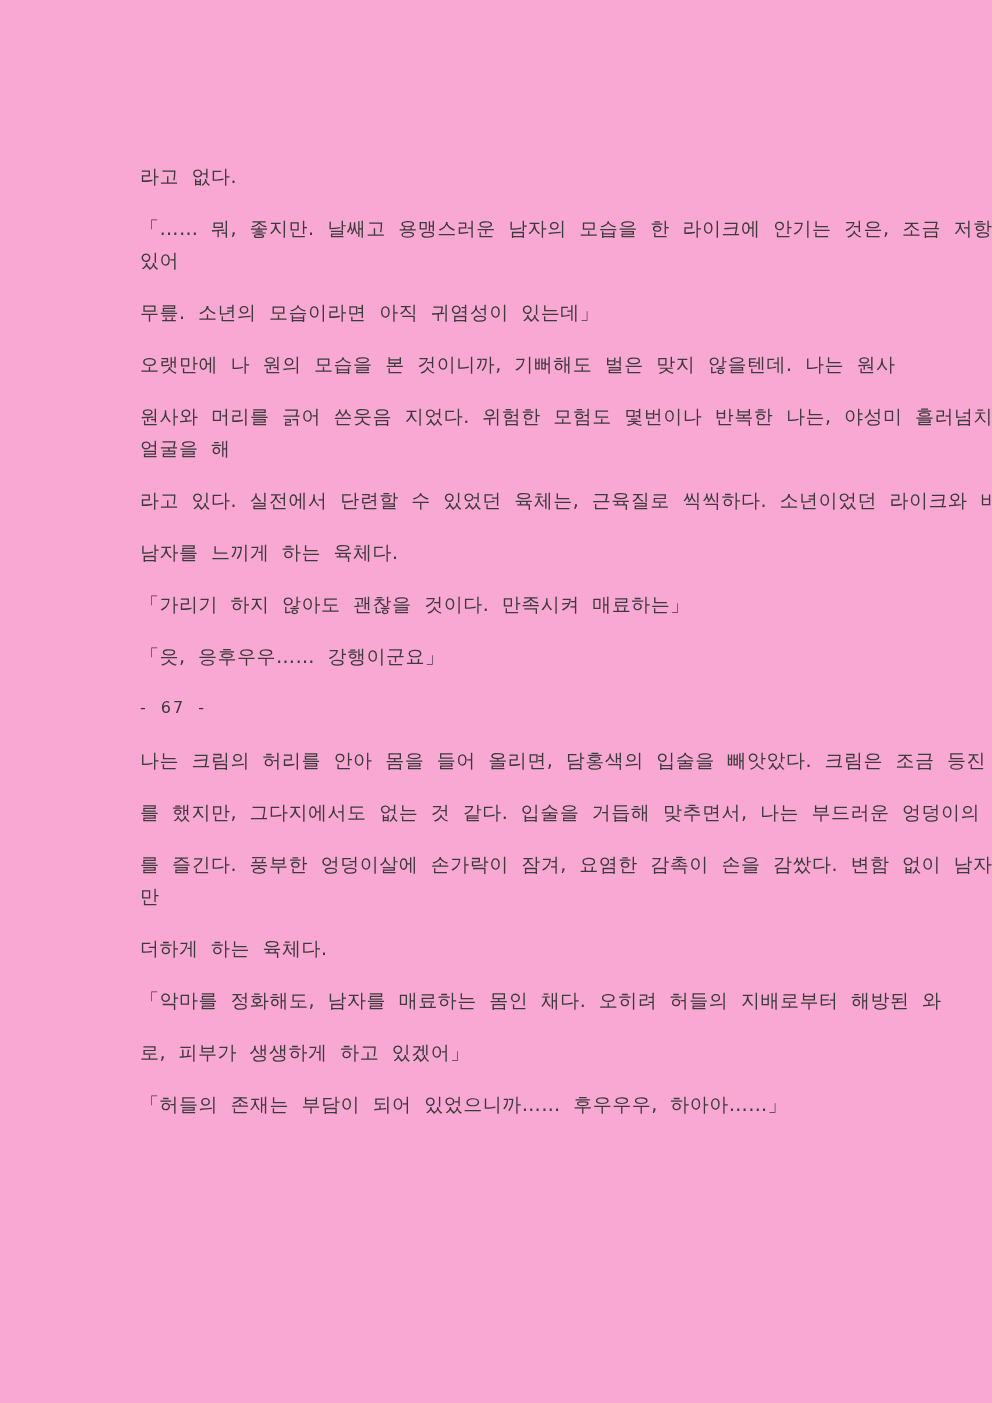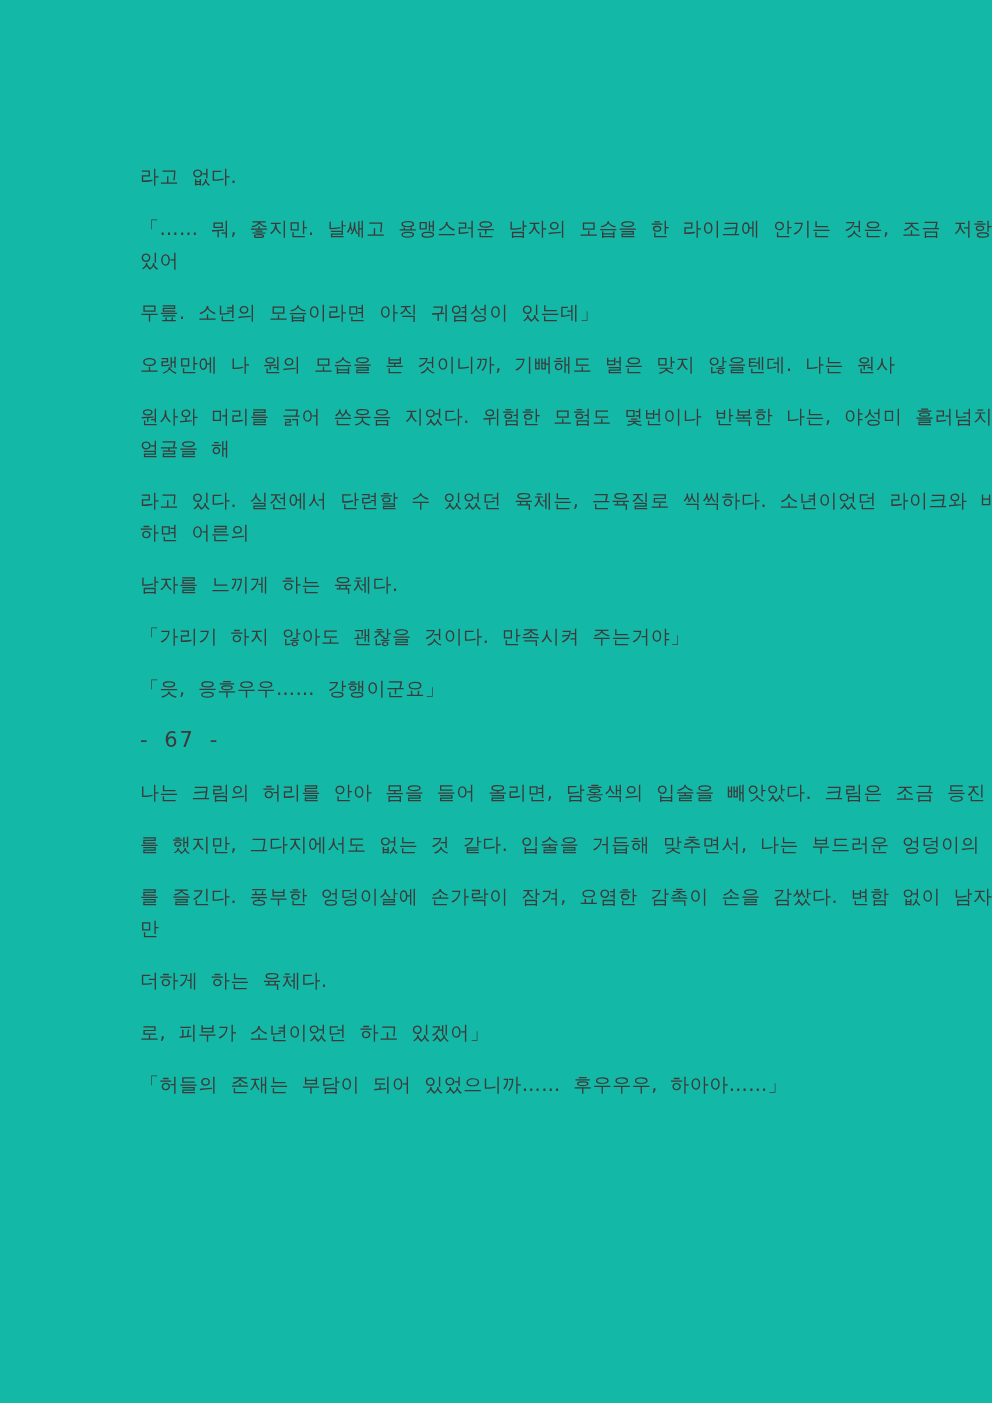--- a/index.html
+++ b/index.html
@@ -12,34 +12,34 @@
     height: 1403px;
     overflow: hidden;
     font-family: "DejaVu Sans", "Liberation Sans", sans-serif;
     color: #3b3b3b;
   }
   .page {
     box-sizing: border-box;
     width: 992px;
     height: 1403px;
     padding: 160px 120px 0 140px;
-    background: #14b8a6;
+    background: #f9a8d4;
   }
   .block {
     margin: 0 0 20px 0;
   }
   .line {
     font-size: 19px;
     line-height: 32px;
     letter-spacing: 0.5px;
     word-spacing: 6px;
     white-space: nowrap;
   }
   .page-number {
-    font-size: 21px;
+    font-size: 16px;
     line-height: 32px;
     letter-spacing: 2px;
   }
 </style>
 </head>
 <body>
 
 <div class="page">
 
   <div class="block">
@@ -60,29 +60,28 @@
     <div class="line">오랫만에 나 원의 모습을 본 것이니까, 기뻐해도 벌은 맞지 않을텐데. 나는 원사</div>
   </div>
 
   <div class="block">
     <div class="line">원사와 머리를 긁어 쓴웃음 지었다. 위험한 모험도 몇번이나 반복한 나는, 야성미 흘러넘치는</div>
     <div class="line">얼굴을 해</div>
   </div>
 
   <div class="block">
     <div class="line">라고 있다. 실전에서 단련할 수 있었던 육체는, 근육질로 씩씩하다. 소년이었던 라이크와 비교</div>
-    <div class="line">하면 어른의</div>
   </div>
 
   <div class="block">
     <div class="line">남자를 느끼게 하는 육체다.</div>
   </div>
 
   <div class="block">
-    <div class="line">「가리기 하지 않아도 괜찮을 것이다. 만족시켜 주는거야」</div>
+    <div class="line">「가리기 하지 않아도 괜찮을 것이다. 만족시켜 매료하는」</div>
   </div>
 
   <div class="block">
     <div class="line">「읏, 응후우우…… 강행이군요」</div>
   </div>
 
   <div class="block">
     <div class="line page-number">- 67 -</div>
   </div>
 
@@ -96,22 +95,25 @@
 
   <div class="block">
     <div class="line">를 즐긴다. 풍부한 엉덩이살에 손가락이 잠겨, 요염한 감촉이 손을 감쌌다. 변함 없이 남자를</div>
     <div class="line">만</div>
   </div>
 
   <div class="block">
     <div class="line">더하게 하는 육체다.</div>
   </div>
 
+  <div class="block">
+    <div class="line">「악마를 정화해도, 남자를 매료하는 몸인 채다. 오히려 허들의 지배로부터 해방된 와</div>
+  </div>
 
   <div class="block">
-    <div class="line">로, 피부가 소년이었던 하고 있겠어」</div>
+    <div class="line">로, 피부가 생생하게 하고 있겠어」</div>
   </div>
 
   <div class="block">
     <div class="line">「허들의 존재는 부담이 되어 있었으니까…… 후우우우, 하아아……」</div>
   </div>
 
 </div>
 
 </body></html>

